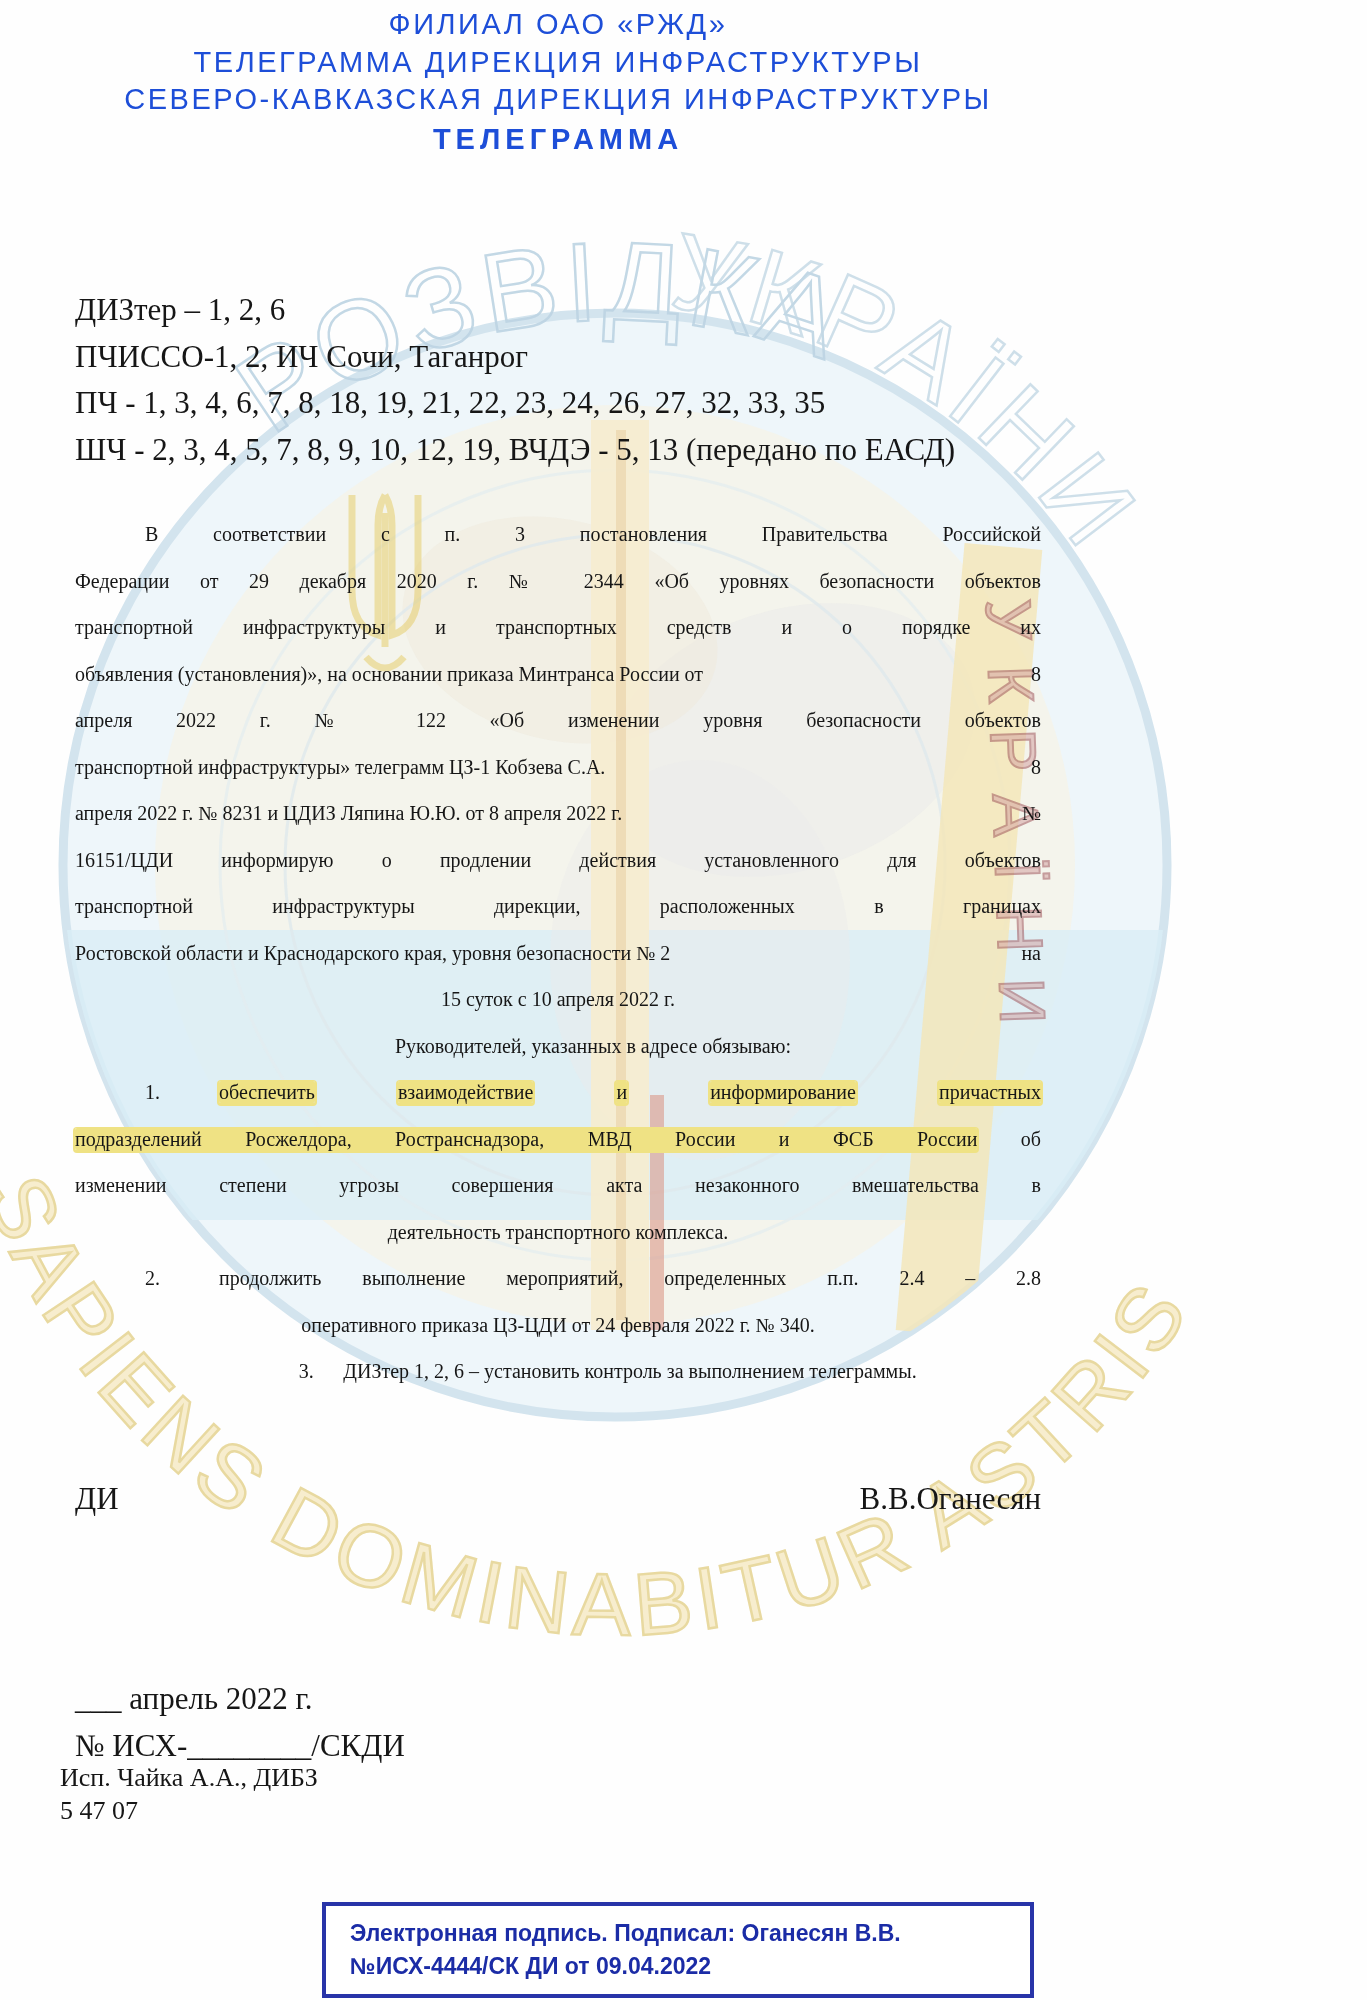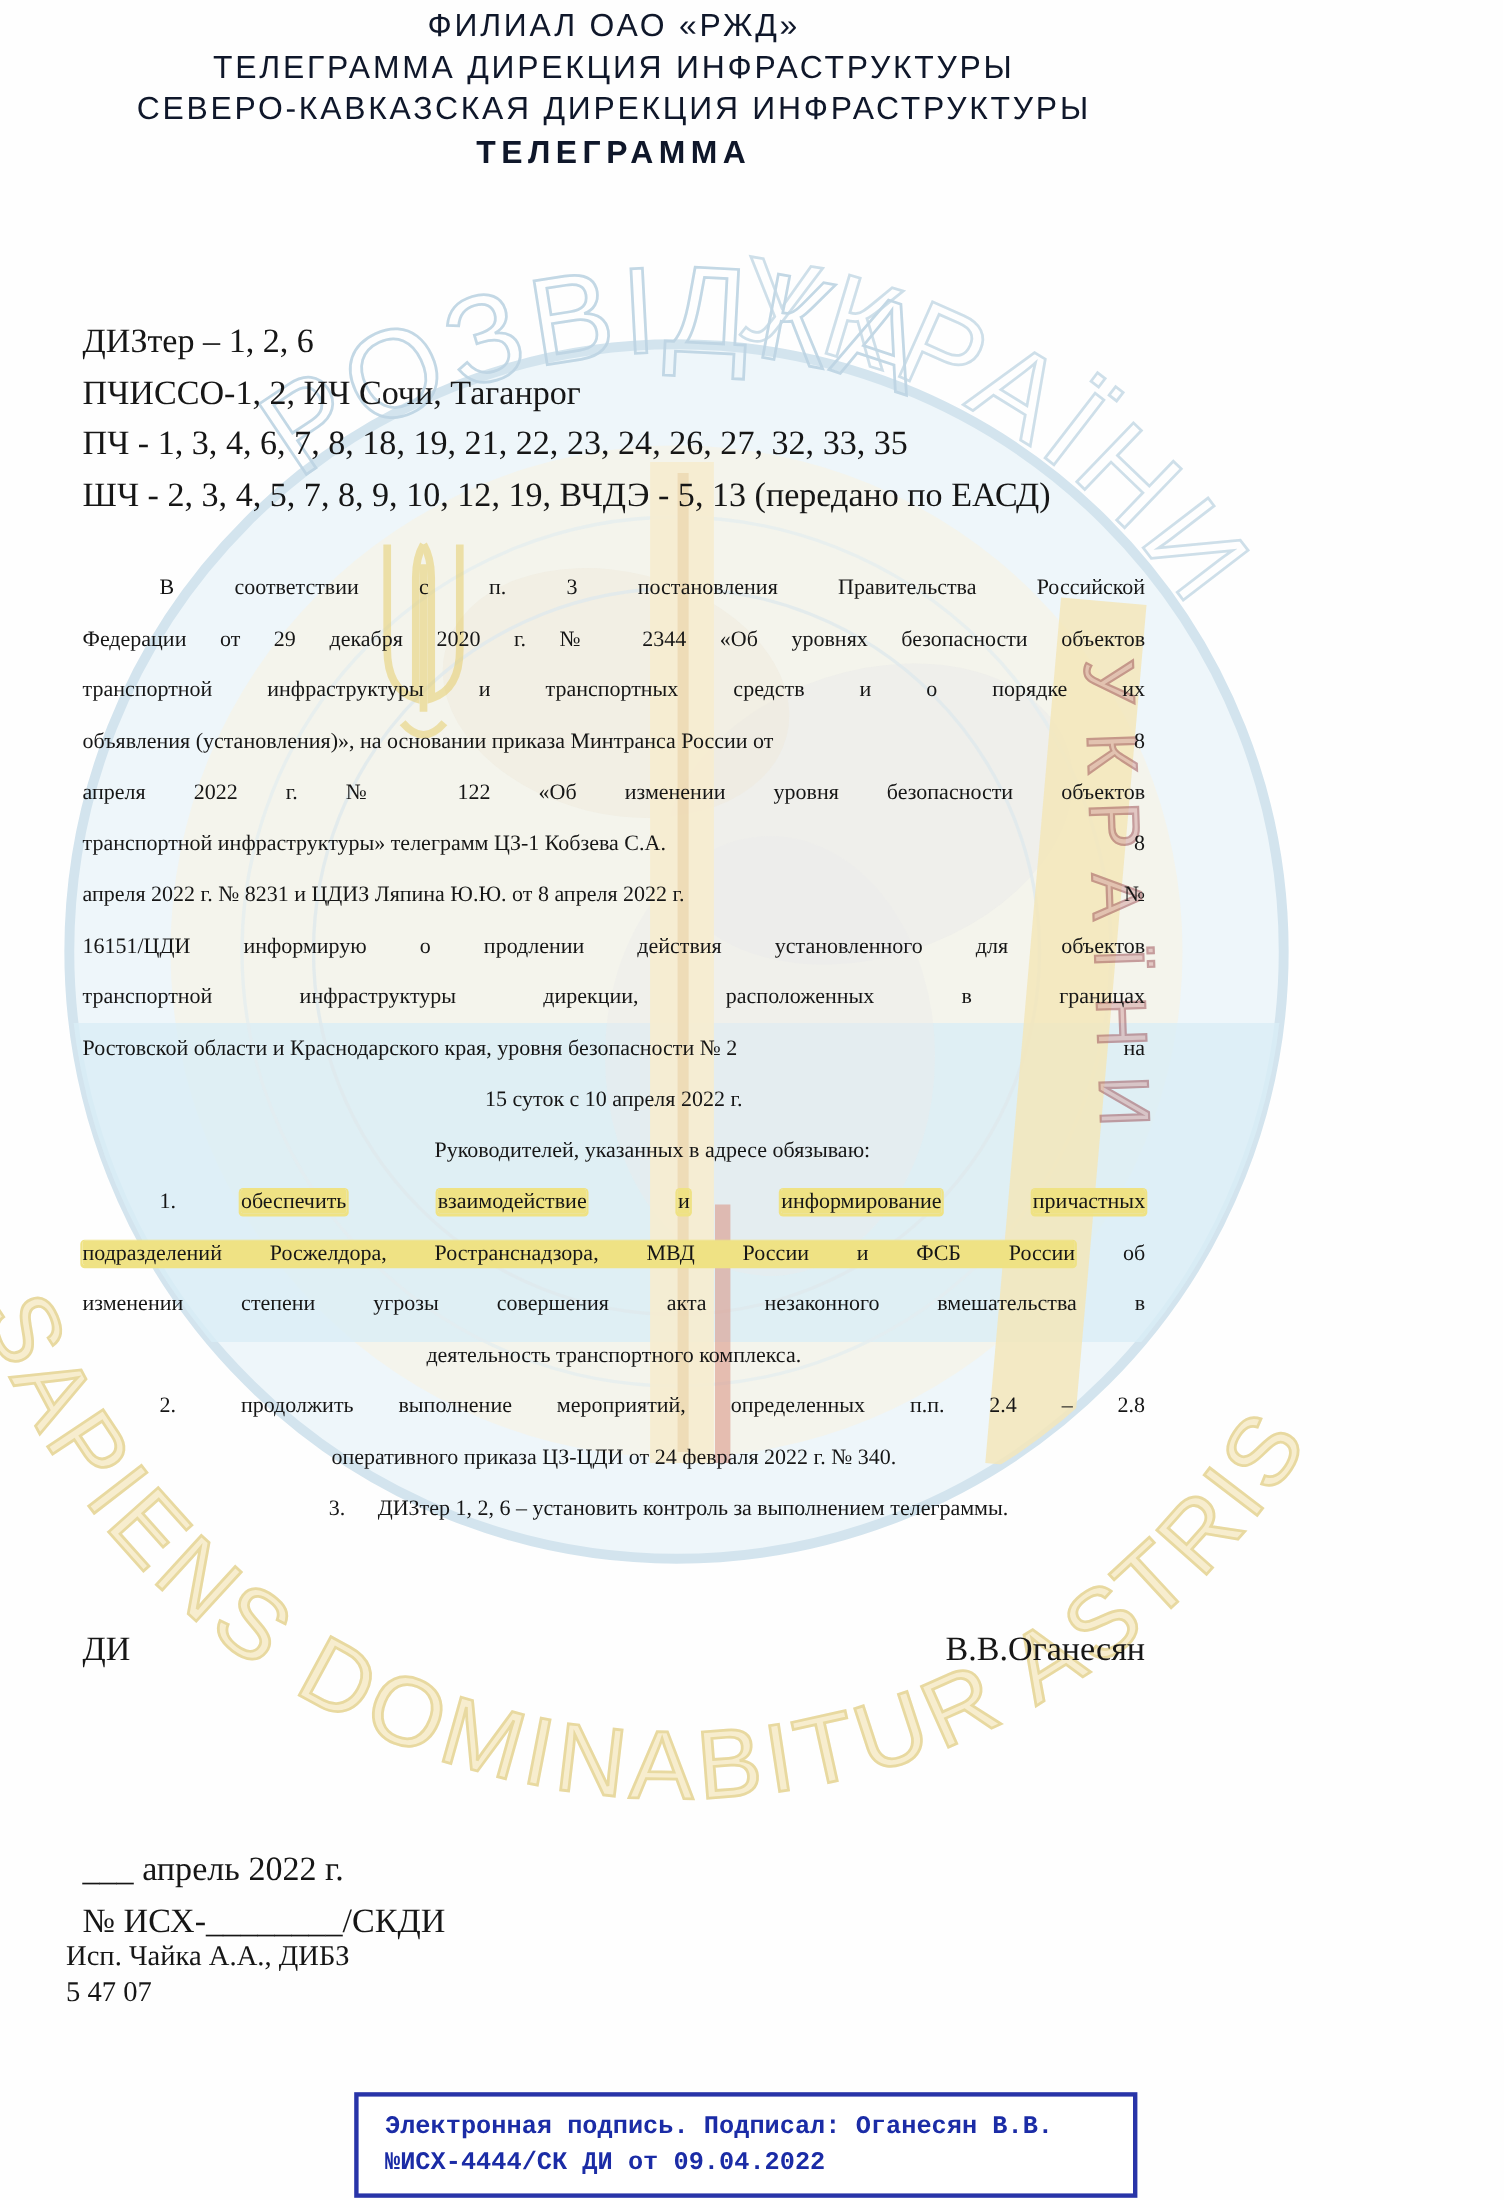--- a/index.html
+++ b/index.html
@@ -7,21 +7,21 @@
     position:relative;width:1367px;height:2000px;margin:0 auto;overflow:hidden;
     background:#fefefe;color:#161616;
     font-family:"Liberation Serif","DejaVu Serif",serif;
   }
   .wm{position:absolute;left:0;top:0;z-index:0;pointer-events:none;}
   .layer{position:absolute;z-index:1;}
 
   
   .hdr{top:6px;left:75px;width:966px;text-align:center;
        font-family:"Liberation Sans","DejaVu Sans",sans-serif;
-       font-size:29px;line-height:37.5px;letter-spacing:2.5px;color:#0f172a;}
+       font-size:29px;line-height:37.5px;letter-spacing:2.5px;color:#1d4ed8;}
   .hdr .doctype{font-weight:bold;letter-spacing:5px;margin-top:2px;}
 
   
   .addr{top:287px;left:75px;width:966px;font-size:31px;line-height:46.5px;}
 
   
   .bodytxt{top:511px;left:75px;width:966px;font-size:20px;line-height:46.5px;}
   .bline{width:966px;height:46.5px;white-space:nowrap;}
   .m-j,.m-nj{white-space:normal;text-align:justify;text-align-last:justify;text-justify:inter-word;}
   .m-l,.m-nl{text-align:center;}
@@ -38,21 +38,21 @@
   
   .footlines{top:1676px;left:75px;width:966px;font-size:31px;line-height:46.5px;}
 
   
   .exec{top:1761px;left:60px;width:700px;font-size:26px;line-height:33px;}
 
   
   .esign{top:1902px;left:322px;width:712px;box-sizing:border-box;
          border:4px solid #2834a8;background:rgba(255,255,255,0.82);
          padding:11px 18px 11px 24px;
-         font-family:Liberation Mono, monospace;
+         font-family:Liberation Sans, sans-serif;
          font-weight:bold;font-size:23px;line-height:33px;color:#1b2ca6;}
 </style>
 </head>
 <body>
 
 <div class="page">
 
   <svg class="wm" width="1367" height="2000" viewBox="0 0 1367 2000" aria-hidden="true">
     <defs>
       <clipPath id="circ">

